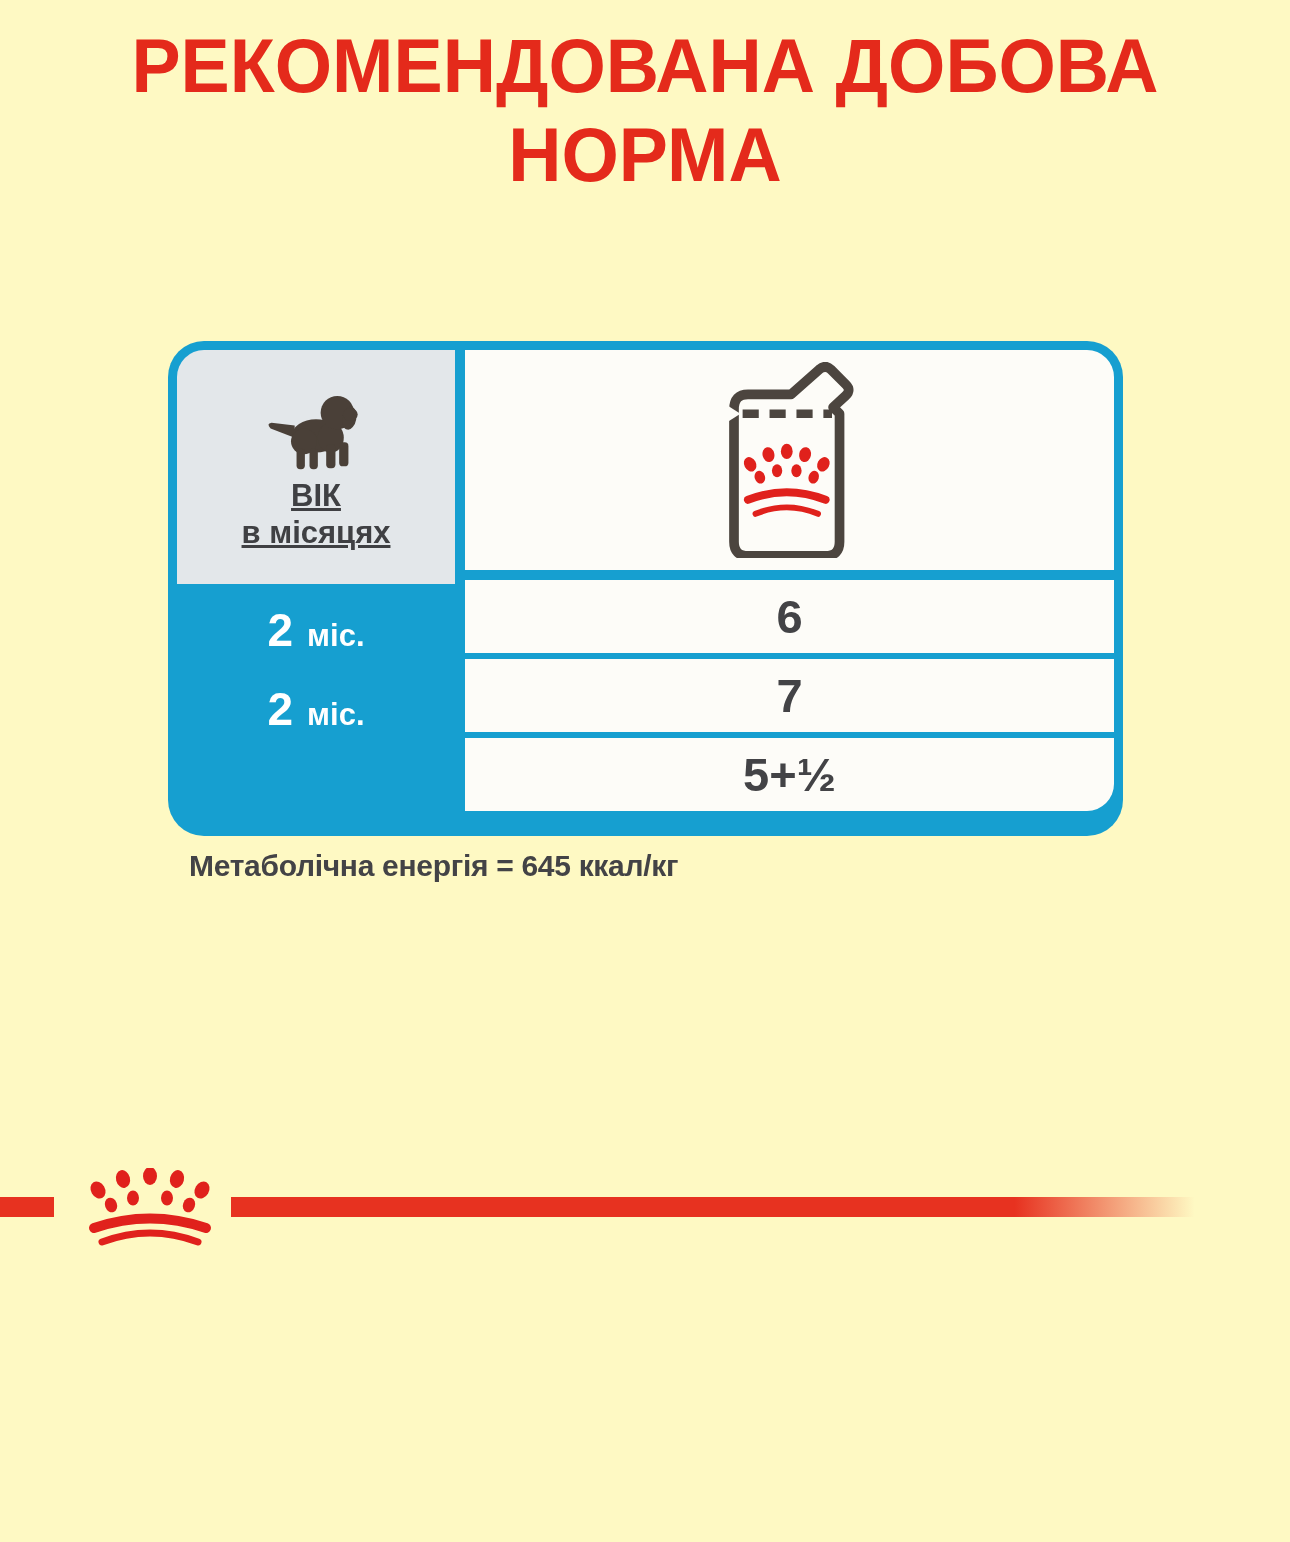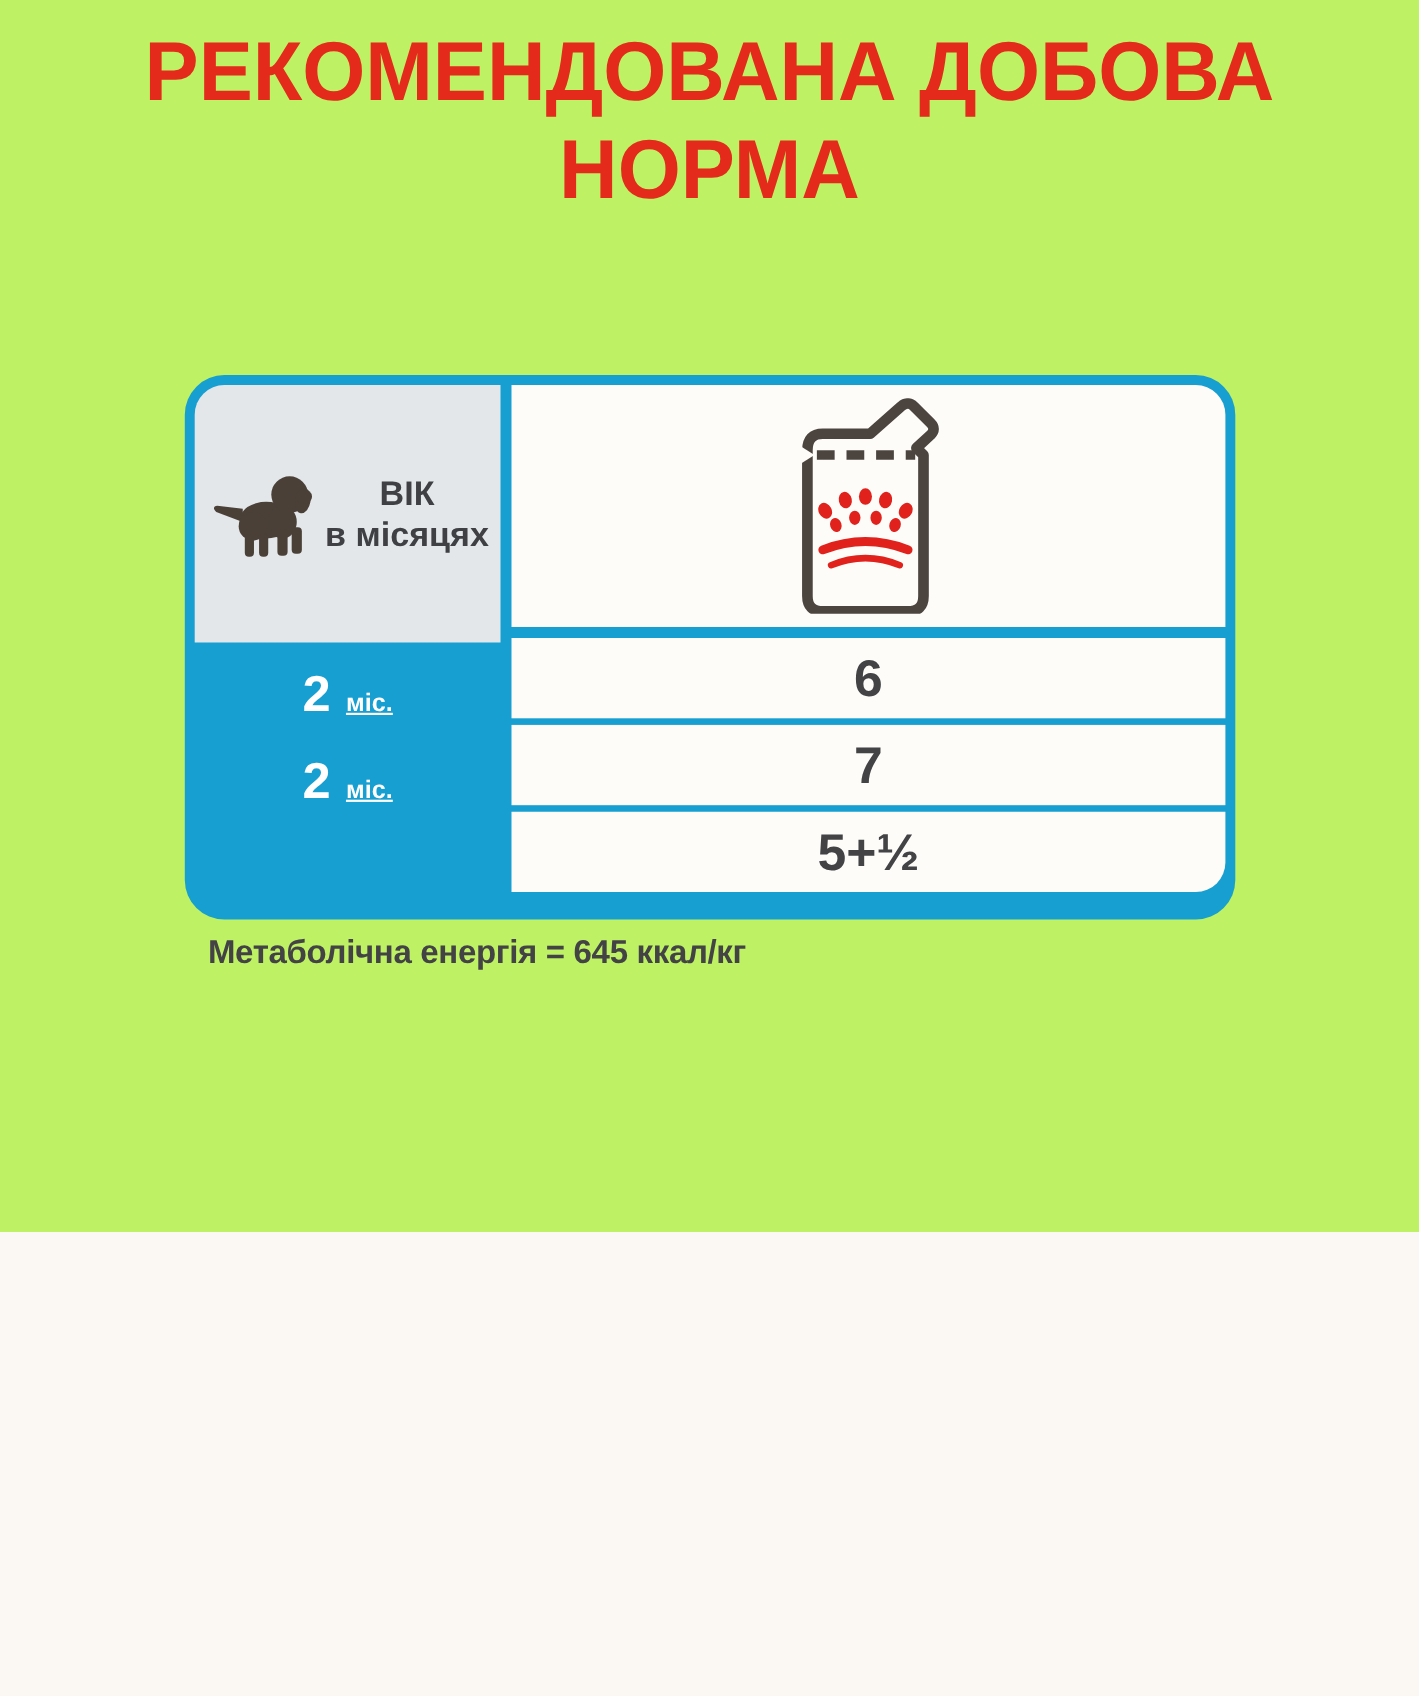--- a/index.html
+++ b/index.html
@@ -3,21 +3,21 @@
 <meta charset="utf-8">
 <style>
   html, body { margin: 0; padding: 0; }
   body {
     width: 1290px; height: 1542px;
     background: #fbf8f3;
     font-family: "Liberation Sans", sans-serif;
     font-weight: 700;
     -webkit-font-smoothing: antialiased;
   }
-  .page { position: relative; width: 1290px; height: 1120px; overflow: hidden; background: #bef264; }
+  .page { position: relative; width: 1290px; height: 1542px; overflow: hidden; background: #fef9c3; }
 
   
   .title {
     position: absolute; top: 22px; left: 0; width: 1290px;
     text-align: center; color: #e42a1b;
     font-size: 76px; line-height: 1.17; letter-spacing: 0px;
     transform: scaleX(0.97); transform-origin: 50% 0;
   }
 
   
@@ -25,30 +25,31 @@
     position: absolute; left: 168px; top: 341px;
     width: 955px; height: 495px;
     background: #169fd0;
     border-radius: 36px;
     box-sizing: border-box; padding: 9px;
     display: flex;
   }
   .col-left { width: 278px; display: flex; flex-direction: column; }
   .age-header {
     height: 234px; background: #e3e7ea; border-radius: 27px 0 0 0;
-    display: flex; align-items: center; justify-content: center;
+    display: flex; flex-direction: column; align-items: center; justify-content: center;
     color: #3f4043;
+    text-decoration: underline;
   }
   .age-header svg { display: block; margin-bottom: 6px; }
   .age-label { font-size: 31px; line-height: 1.2; text-align: center; }
   .age-rows { flex: 1; display: flex; flex-direction: column; padding-top: 10px; }
   .age-row { height: 73px; margin-bottom: 6px; line-height: 73px; text-align: center; color: #ffffff; white-space: nowrap; }
   .age-row:last-child { margin-bottom: 0; flex: 1; }
   .age-num { font-size: 46px; }
-  .age-unit { font-size: 23px; margin-left: 14px; text-decoration: underline; }
+  .age-unit { font-size: 31px; margin-left: 14px; }
 
   .col-right { flex: 1; margin-left: 10px; display: flex; flex-direction: column; }
   .pouch-header {
     height: 234px; background: #fdfcf8; border-radius: 0 27px 0 0;
     display: flex; align-items: center; justify-content: center;
   }
   .value-rows { flex: 1; display: flex; flex-direction: column; padding-top: 10px; }
   .value-cell {
     height: 73px; margin-bottom: 6px; background: #fdfcf8;
     text-align: center; line-height: 73px;

